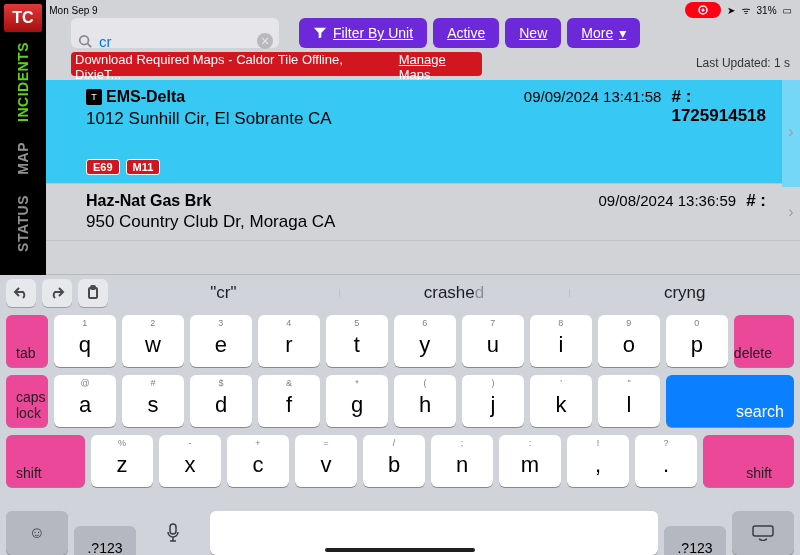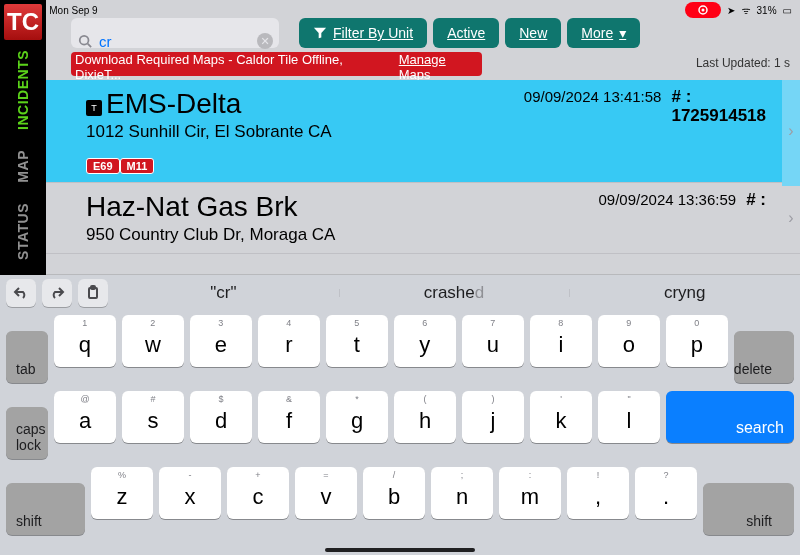--- a/index.html
+++ b/index.html
@@ -7,73 +7,73 @@
 
 
 .statusbar { position: absolute; top: 0; left: 0; right: 0; height: 20px; display: flex; align-items: center; font-size: 10px; color: #000; }
 .statusbar .left { display: flex; align-items: center; gap: 6px; padding-left: 6px; }
 .statusbar .right { margin-left: auto; display: flex; align-items: center; gap: 6px; padding-right: 8px; font-size: 10px; }
 .record-pill { background: #ff0015; border-radius: 10px; width: 36px; height: 16px; display: inline-flex; align-items: center; justify-content: center; }
 .record-pill svg { width: 10px; height: 10px; fill: #fff; }
 
 
 .sidebar { position: absolute; left: 0; top: 0; width: 46px; height: 275px; background: #000; display: flex; flex-direction: column; align-items: center; z-index: 5; }
-.logo { width: 38px; height: 36px; margin: 4px 0 0 0; background: linear-gradient(#e03a3a,#a50e0e); color: #fff; font-weight: bold; font-size: 24px; display: flex; align-items: center; justify-content: center; border-radius: 2px; }
+.logo { width: 38px; height: 28px; margin: 4px 0 0 0; background: linear-gradient(#e03a3a,#a50e0e); color: #fff; font-weight: bold; font-size: 16px; display: flex; align-items: center; justify-content: center; border-radius: 2px; }
 .stab { writing-mode: vertical-rl; transform: rotate(180deg); color: #919191; font-size: 14px; font-weight: 600; letter-spacing: 0.5px; padding: 10px 0; }
 .stab.active { color: #5bd31a; }
 
 
 .header { position: absolute; left: 46px; top: 0; right: 0; padding: 18px 8px 6px 25px; display: flex; align-items: center; gap: 6px; }
 .searchwrap { position: relative; flex: 0 0 208px; height: 30px; background: #e6e6ea; border-radius: 6px; display: flex; align-items: center; padding: 16px 8px 0 28px; }
 .searchwrap svg.search { position: absolute; left: 7px; width: 14px; height: 14px; stroke: #898991; fill: none; }
 .searchwrap input { border: none; outline: none; background: transparent; font-size: 15px; color: #0073ff; width: 100%; caret-color: #0073ff; }
 .searchwrap .clear { position: absolute; right: 6px; width: 16px; height: 16px; background: #b9b9bd; border-radius: 50%; display: flex; align-items: center; justify-content: center; color: #e6e6ea; font-size: 11px; line-height: 1; }
-.pillbtn { background: #0f766e; color: #fff; border-radius: 6px; height: 30px; display: inline-flex; align-items: center; padding: 0 14px; font-size: 14px; text-decoration: underline; gap: 6px; }
+.pillbtn { background: #6d28d9; color: #fff; border-radius: 6px; height: 30px; display: inline-flex; align-items: center; padding: 0 14px; font-size: 14px; text-decoration: underline; gap: 6px; }
 .pillbtn.filter { text-decoration: underline; }
 .pillbtn.nounder { text-decoration: underline; }
 .funnel { width: 14px; height: 14px; fill: #fff; }
 
 
 .alertbar { position: absolute; left: 71px; top: 52px; right: 318px; height: 24px; background: #d11620; color: #fff; border-radius: 4px; display: flex; padding: 0 4px; font-size: 13px; gap: 18px; }
 .alertbar .link { text-decoration: underline; }
 .lastup { position: absolute; right: 10px; top: 56px; font-size: 12px; color: #333; }
 
 
 .list { position: absolute; left: 46px; right: 0; top: 80px; bottom: 280px; overflow: hidden; display: flex; flex-direction: column; }
 .card { position: relative; padding: 8px 34px 8px 40px; border-bottom: 1px solid #c0c0c5; }
 .card.sel { background: #37c9f4; color: #000; }
 .card .row1 { display: flex; align-items: baseline; }
-.card .title { font-size: 28px; font-weight: 400; }
+.card .title { font-size: 16px; font-weight: 700; }
 .card .titlebox { width: 16px; height: 16px; background: #000; color: #fff; display: inline-flex; align-items: center; justify-content: center; font-size: 9px; border-radius: 2px; margin-right: 4px; position: relative; top: -2px; }
 .card .addr { font-size: 17px; margin-top: 2px; }
 .card .meta { position: absolute; right: 34px; top: 8px; text-align: left; font-size: 15px; display: flex; gap: 10px; }
 .card .hash { font-weight: bold; font-size: 17px; line-height: 1.1; }
 .card .ts { font-size: 15px; }
-.tags { margin-top: 16px; display: flex; }
+.tags { margin-top: 30px; display: flex; gap: 6px; }
 .tag { font-size: 11px; font-weight: 600; color: #fff; padding: 1px 6px; border-radius: 3px; border: 1px solid #fff; background: #d11620; }
 .chev { position: absolute; right: 0; top: 50%; transform: translateY(-50%); width: 18px; height: 40px; display: flex; align-items: center; justify-content: center; color: #9d9da4; }
 .card.sel .chev { background: #75d6f6; height: 110px; }
 
 
 .kbwrap { position: absolute; left: 0; right: 0; bottom: 0; height: 280px; background: #d0d3d9; box-shadow: 0 -1px 0 rgba(0,0,0,0.12); }
 .kbbar { height: 36px; display: flex; align-items: center; }
 .kbbar .ctl { width: 30px; height: 28px; margin-left: 6px; background: #e7e8eb; border-radius: 6px; box-shadow: 0 1px 0 rgba(0,0,0,0.25); display: inline-flex; align-items: center; justify-content: center; color: #4a4a4e; }
 .kbbar .ctl svg { width: 16px; height: 16px; stroke: #4a4a4e; fill: none; stroke-width: 2; }
 .sugg { flex: 1; display: flex; align-items: stretch; }
 .sugg div { flex: 1; text-align: center; font-size: 17px; color: #1d1d1f; display: flex; align-items: center; justify-content: center; position: relative; }
 .sugg div + div::before { content: ""; position: absolute; left: 0; top: 6px; bottom: 6px; width: 1px; background: #bfc1c7; }
 .sugg .dim { color: #8f9095; }
 
 .keys { padding: 4px 6px 0; }
 .krow { display: flex; gap: 6px; margin-bottom: 8px; }
 .key { background: #fff; border-radius: 6px; box-shadow: 0 1px 0 rgba(0,0,0,0.35); display: flex; flex-direction: column; align-items: center; justify-content: center; height: 52px; color: #000; position: relative; }
 .key .hint { position: absolute; top: 3px; font-size: 9px; color: #7e7f86; }
 .key .main { font-size: 22px; line-height: 1; margin-top: 8px; }
 .key.letter { width: 62px; }
-.key.wide { flex: 1; background: #a3a3a3; font-size: 14px; color: #1d1d1f; align-items: flex-start; justify-content: flex-end; padding: 0 0 6px 10px; margin-top: 16px; }
+.key.wide { flex: 1; background: #ec4899; font-size: 14px; color: #1d1d1f; align-items: flex-start; justify-content: flex-end; padding: 0 0 6px 10px; }
 .key.wide.right { align-items: flex-end; padding: 0 22px 6px 0; }
 .key.search { background: #0a7fff; color: #fff; align-items: flex-end; justify-content: flex-end; padding: 0 10px 6px 0; }
 .key.space { flex: 1; }
 .key.util { width: 62px; background: #b5b8c0; }
 .key.util.icon { color: #3b3c40; }
 .r1 { padding-left: 0; }
 .tabkey { width: 80px; }
 .delkey { width: 76px; }
 .capskey { width: 114px; }
 .searchkey { width: 128px; }
@@ -163,21 +163,21 @@
       <span class="tag">M11</span>
     </div>
     <div class="chev">›</div>
   </div>
   <div class="card">
     <div class="row1">
       <span class="title">Haz-Nat Gas Brk</span>
     </div>
     <div class="addr">950 Country Club Dr, Moraga CA</div>
     <div class="meta">
-      <span class="ts">09/09/2024 13:36:59</span>
+      <span class="ts">09/08/2024 13:36:59</span>
       <span class="hash"><span># :</span><br></span>
     </div>
     <div class="chev">›</div>
   </div>
 </div>
 
 <div class="kbwrap">
   <div class="kbbar">
     <span class="ctl">
         <svg viewBox="0 0 16 16">

